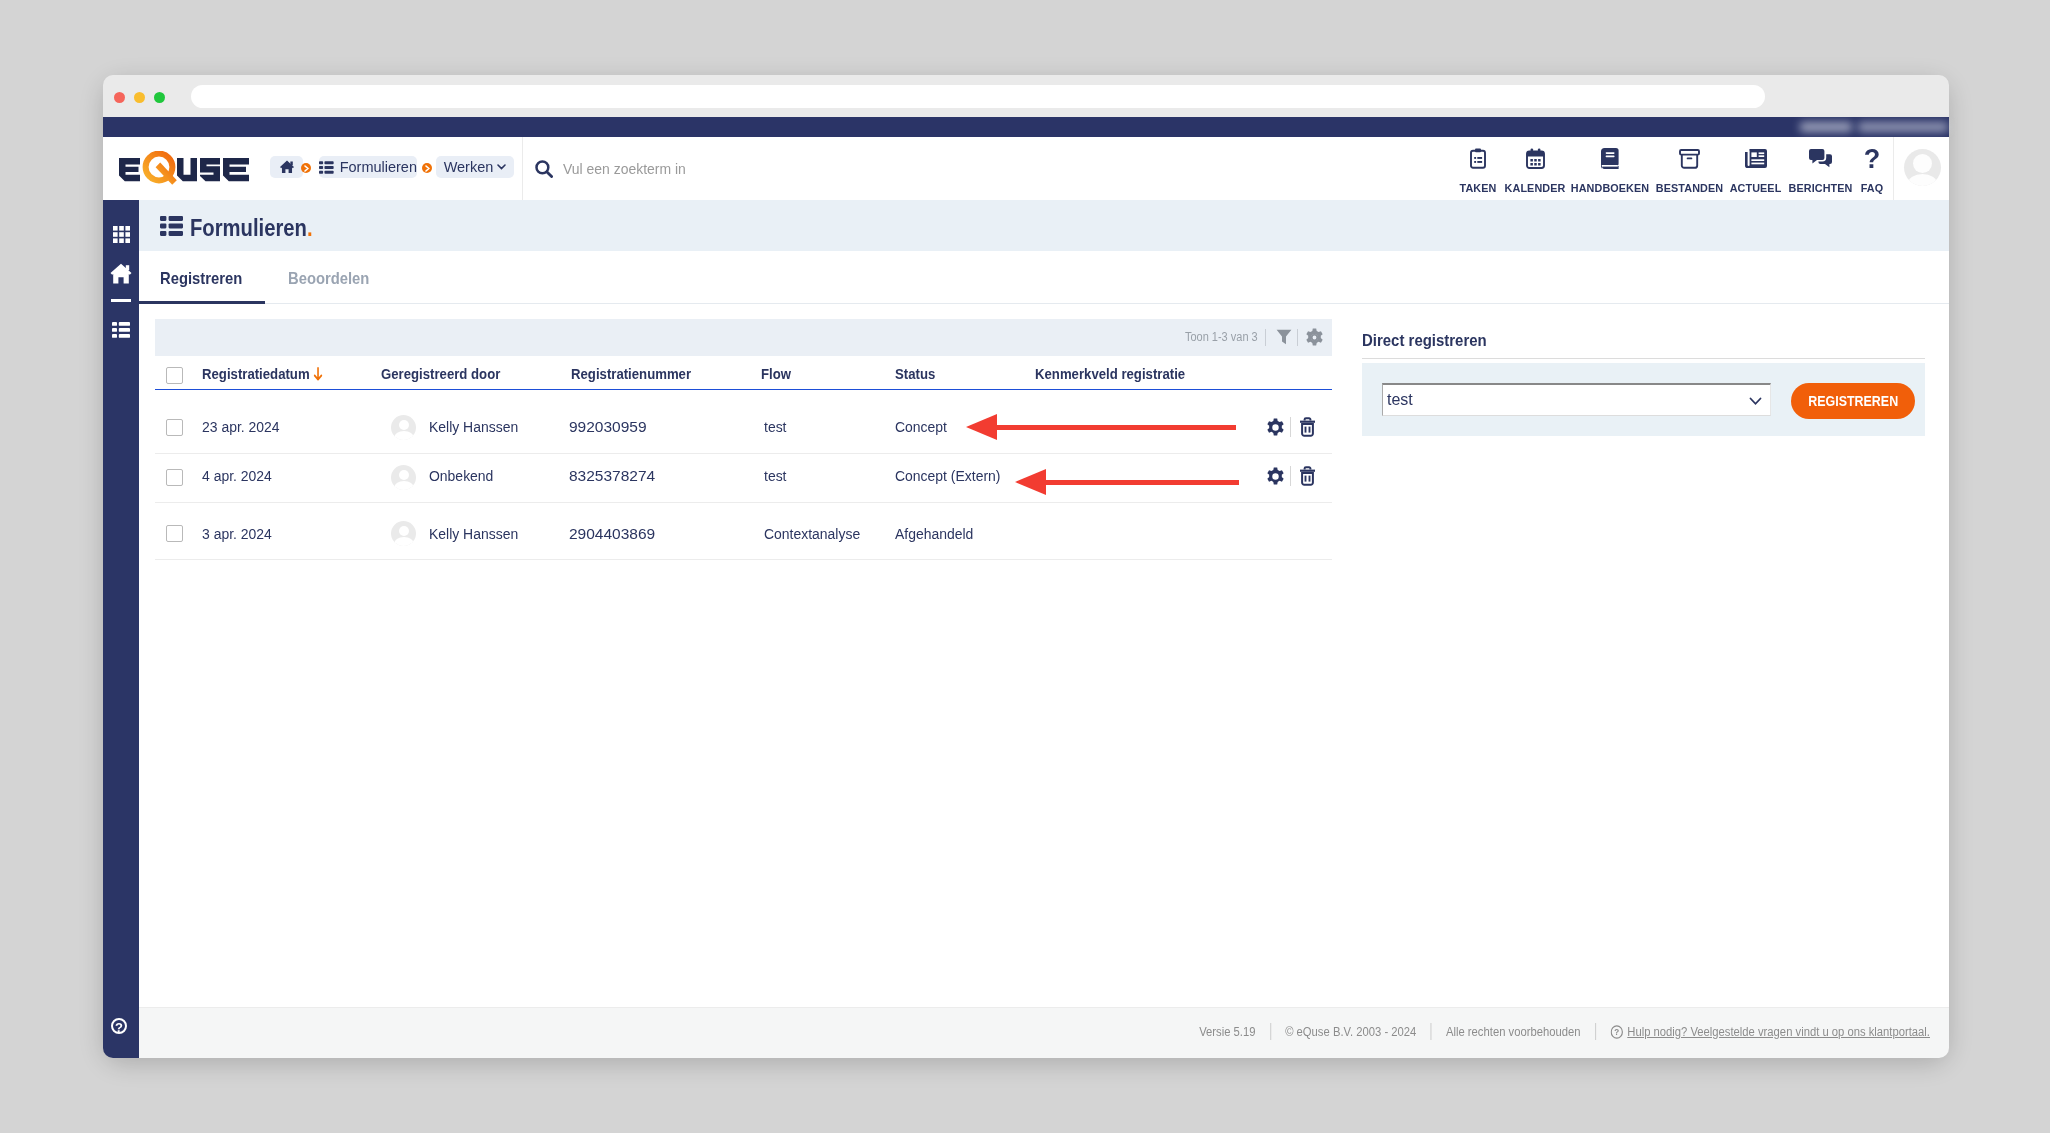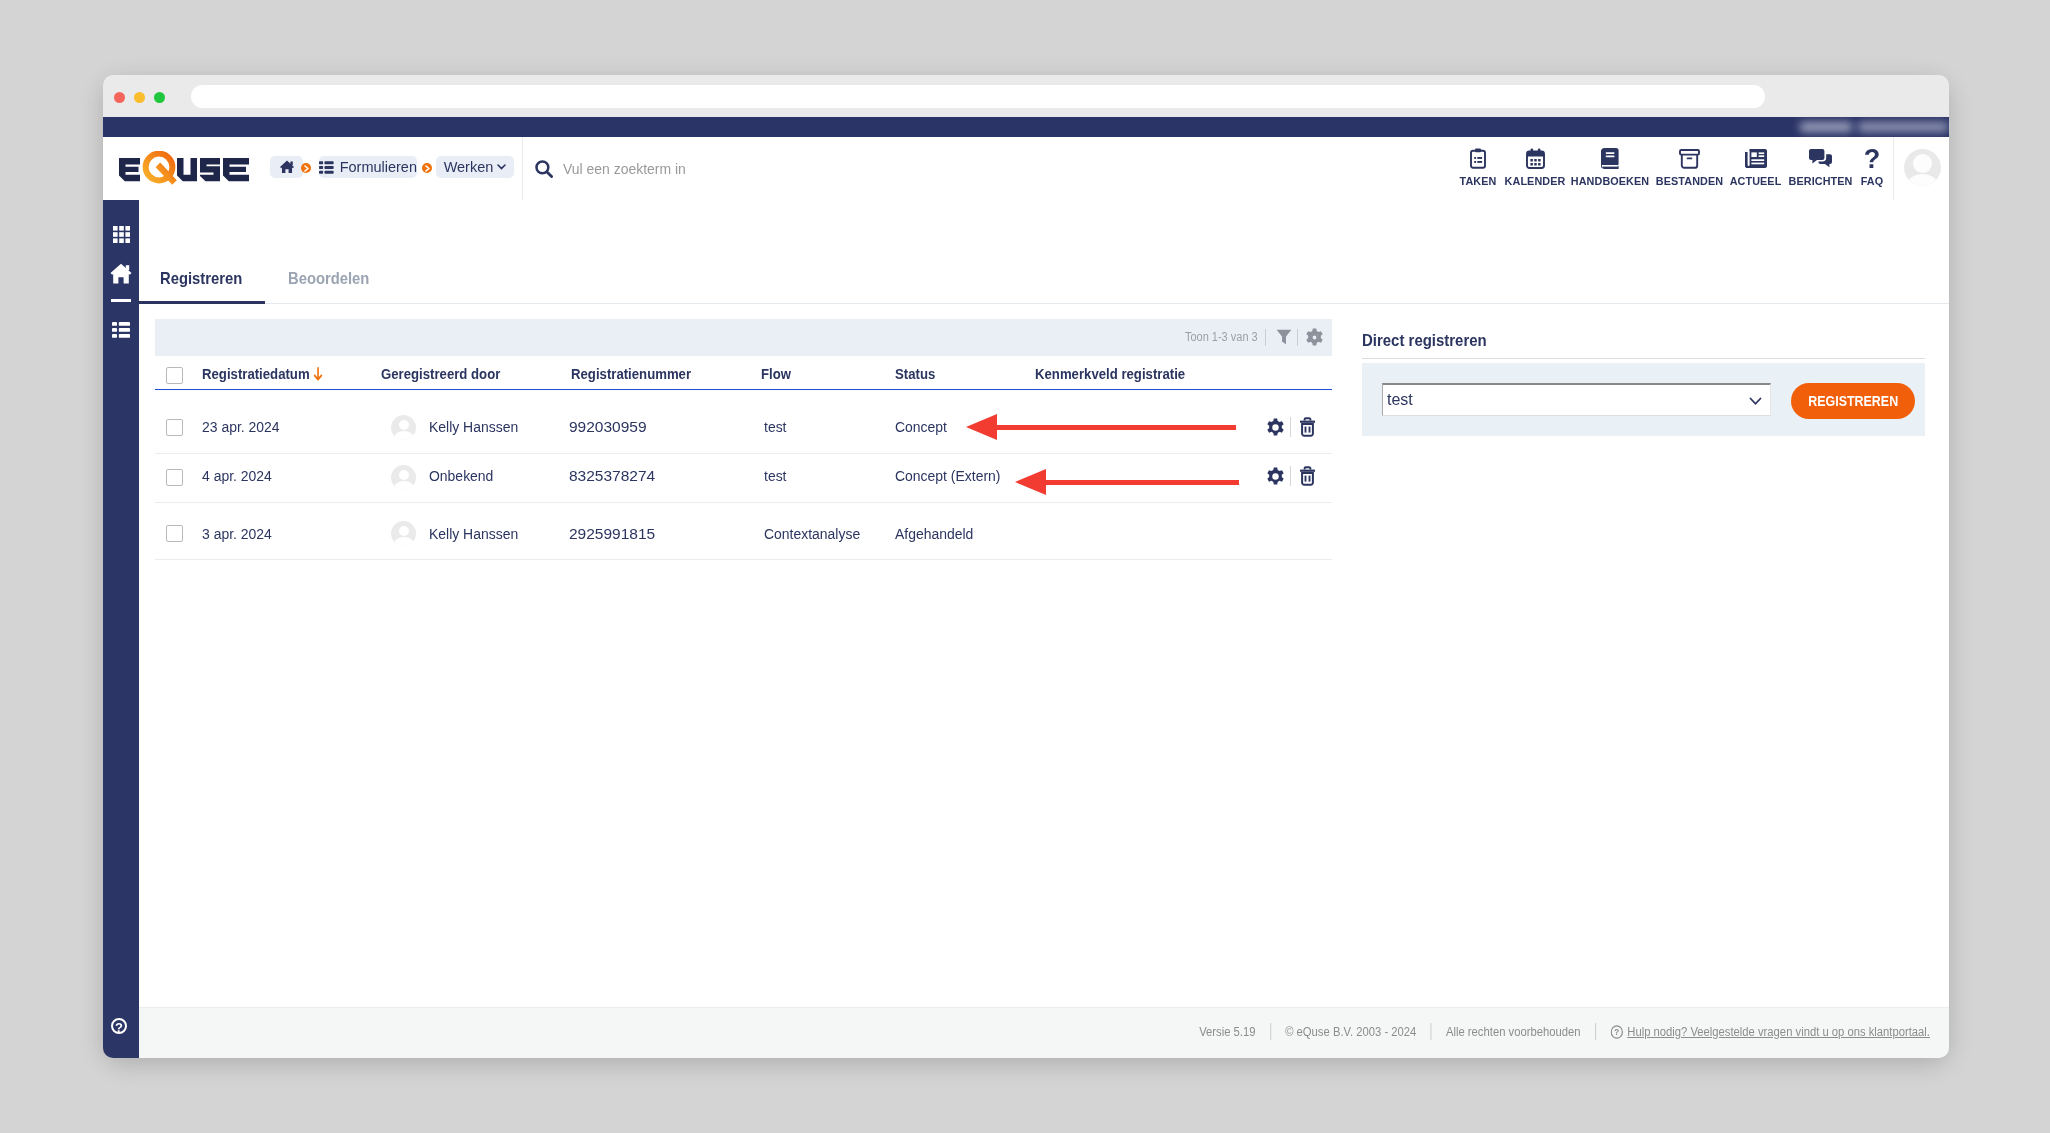--- a/index.html
+++ b/index.html
@@ -14,21 +14,21 @@
   .navstrip { position:absolute; left:0; top:42px; width:1846px; height:20px; background:#2b3467; }
   .blur1 { position:absolute; left:1697px; top:5px; width:52px; height:10px; background:rgba(215,218,230,0.65); filter:blur(4px); border-radius:3px;}
   .blur2 { position:absolute; left:1755px; top:5px; width:90px; height:10px; background:rgba(210,213,228,0.6); filter:blur(4px); border-radius:3px;}
   .header { position:absolute; left:0; top:62px; width:1846px; height:63px; background:#fff; }
   .chip { position:absolute; top:19px; height:22px; background:#e9eef6; border-radius:5px;
      display:flex; align-items:center; justify-content:center; color:#2b3560; font-size:14.5px; }
   .osep { position:absolute; top:26.3px; width:10px; height:10px; border-radius:50%; background:#f07208;
      display:flex; align-items:center; justify-content:center; }
   .hsep { position:absolute; top:0; height:63px; width:1px; background:#ebebeb; }
   .navitem { position:absolute; top:10px; width:90px; text-align:center; color:#2b3560; }
-  .navitem .lbl { font-size:10.8px; font-weight:bold; margin-top:5px; letter-spacing:0.1px; }
+  .navitem .lbl { font-size:10.8px; font-weight:bold; margin-top:12px; letter-spacing:0.1px; }
   .navitem .nicon { height:23px; display:flex; align-items:center; justify-content:center; }
   .sidebar { position:absolute; left:0; top:125px; width:36px; height:858px; background:#2b3566;
      border-radius:0 0 0 10px; }
   .titlebar { position:absolute; left:36px; top:125px; width:1810px; height:51px; background:#e9f0f6; }
   .tabs { position:absolute; left:36px; top:176px; width:1810px; height:53px; background:#fff;
      border-bottom:1px solid #e5eaef; }
   .tab1 { position:absolute; left:21px; top:0; height:53px; line-height:56px; font-size:17px; font-weight:bold; color:#2b3560; transform:scaleX(0.87); transform-origin:0 50%; }
   .tab2 { position:absolute; left:149px; top:0; height:53px; line-height:56px; font-size:17px; font-weight:bold; color:#9aa4b2; transform:scaleX(0.87); transform-origin:0 50%; }
   .tabline { position:absolute; left:0px; top:49.5px; width:126px; height:3.8px; background:#2b3560; }
   .footer { position:absolute; left:36px; top:932px; width:1810px; height:51px; background:#f5f6f6;
@@ -243,20 +243,33 @@
           <rect x="6.8" y="0" width="11.2" height="3.8" rx="0.9"></rect>
       <rect x="0" y="6" width="5" height="3.8" rx="0.9"></rect>
           <rect x="6.8" y="6" width="11.2" height="3.8" rx="0.9"></rect>
       <rect x="0" y="12" width="5" height="3.8" rx="0.9"></rect>
           <rect x="6.8" y="12" width="11.2" height="3.8" rx="0.9"></rect>
         </g>
     </svg>
     <div style="position:absolute;left:8px;top:818px;width:16px;height:16px;border-radius:50%;border:2px solid #fff;color:#fff;
       font-size:13px;font-weight:bold;text-align:center;line-height:16px;">?</div>
   </div>
+  <div class="titlebar" id="titlebar">
+    <svg style="position:absolute;left:21px;top:16px;" width="23" height="20" viewBox="0 0 23 20">
+      <g fill="#2b3560">
+          <rect x="0" y="0" width="6.4" height="4.9" rx="1.1"></rect>
+          <rect x="8.6" y="0" width="14.4" height="4.9" rx="1.1"></rect>
+      <rect x="0" y="7.5" width="6.4" height="4.9" rx="1.1"></rect>
+          <rect x="8.6" y="7.5" width="14.4" height="4.9" rx="1.1"></rect>
+      <rect x="0" y="15" width="6.4" height="4.9" rx="1.1"></rect>
+          <rect x="8.6" y="15" width="14.4" height="4.9" rx="1.1"></rect>
+        </g>
+    </svg>
+    <div style="position:absolute;left:51px;top:0;height:51px;line-height:56px;font-size:23px;font-weight:bold;color:#2b3560;transform:scaleX(0.88);transform-origin:0 50%;">Formulieren<span style="color:#f07208;">.</span></div>
+  </div>
   <div class="tabs">
     <div class="tab1">Registreren</div>
     <div class="tab2">Beoordelen</div>
     <div class="tabline"></div>
   </div>
   <div id="tablearea">
     <div class="ttop">
       <div style="position:absolute;right:74px;top:0;height:37px;line-height:37px;font-size:12.5px;color:#99a0a8;transform:scaleX(0.88);transform-origin:100% 50%;">Toon 1-3 van 3</div>
       <div style="position:absolute;right:66px;top:10px;width:1px;height:17px;background:#c9ced5;"></div>
       <svg style="position:absolute;right:40px;top:10px;" width="16" height="16" viewBox="0 0 16 16">
@@ -322,21 +335,21 @@
         </svg>
     </div>
     <div class="row" style="top:428px;">
       <div class="cb" style="left:11px;top:22px;"></div>
       <div class="cell" style="left:47px;top:22px;">3 apr. 2024</div>
       <div class="avatar" style="left:236px;top:18px;">
           <div class="ahead"></div>
           <div class="abody"></div>
         </div>
       <div class="cell" style="left:274px;top:22px;">Kelly Hanssen</div>
-      <div class="cell num" style="left:414px;top:22px;">2925991815</div>
+      <div class="cell num" style="left:414px;top:22px;">2904403869</div>
       <div class="cell" style="left:609px;top:22px;">Contextanalyse</div>
       <div class="cell" style="left:740px;top:22px;">Afgehandeld</div>
     </div>
   </div>
   <div id="rightpanel">
     <div class="ptitle">Direct registreren</div>
     <div class="pline"></div>
     <div class="panel">
       <div class="sel">
           <span style="font-size:16px;color:#2b3560;margin-left:4px;">test</span>

